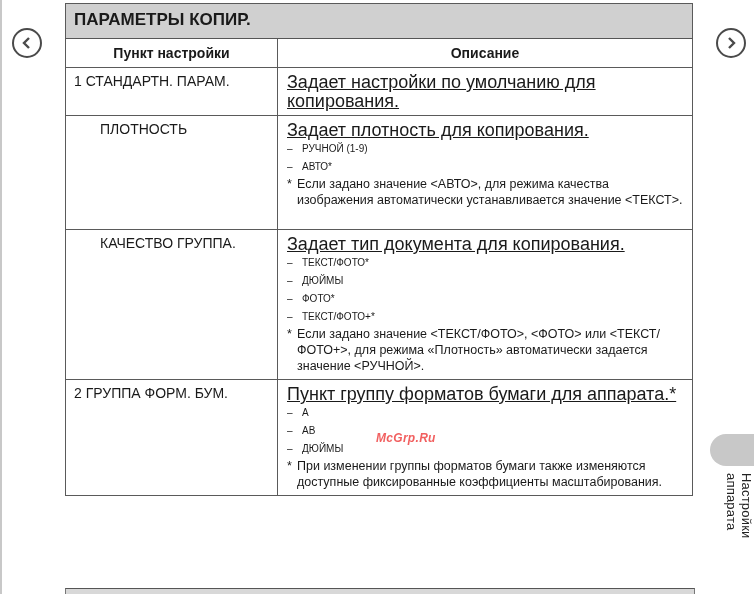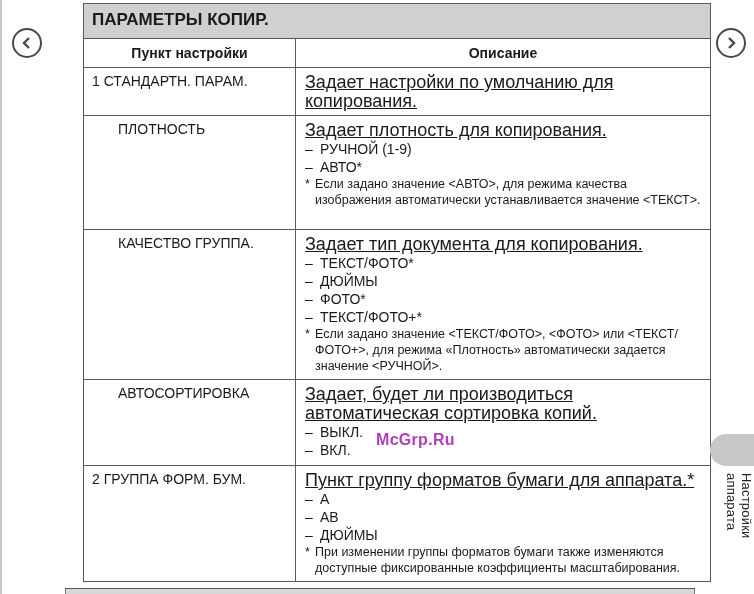--- a/index.html
+++ b/index.html
@@ -11,49 +11,49 @@
   .nav-btn {
     position:absolute; top:28px; width:30px; height:30px; border-radius:50%;
     border:2.5px solid #4a4a4a; box-sizing:border-box; cursor:pointer;
     display:flex; align-items:center; justify-content:center;
   }
   .nav-btn svg { width:14px; height:14px; }
   .nav-prev { left:12px; }
   .nav-next { left:716px; }
 
   .doc-table {
-    position:absolute; left:83px; top:3px; width:628px;
+    position:absolute; left:65px; top:3px; width:628px;
     border-collapse:collapse; table-layout:fixed;
     font-size:14px;
   }
   .doc-table td, .doc-table th {
     border:1px solid #5a5a5a; vertical-align:top; padding:0;
   }
   .title-cell {
     background:#d0d0d0; height:35px; font-weight:bold; font-size:17px;
     padding:6px 8px 0 8px !important; box-sizing:border-box; text-align:left;
     border-bottom:1.5px solid #555 !important;
   }
   .col-head {
     height:28px; font-weight:bold; font-size:14px; text-align:center;
     vertical-align:middle !important;
   }
   .col1 { width:212px; }
   .item-cell { padding:5px 8px 0 8px !important; line-height:17px; }
   .item-cell.sub { padding-left:34px !important; }
   .desc-cell { padding:5px 8px 4px 9px !important; }
   .desc-line { line-height:19px; font-size:18px;text-decoration:underline; }
-  .opt { line-height:18px; font-size:14px; }
+  .opt { line-height:18px; font-size:10px; }
   .opt .dash { display:inline-block; width:15px; }
   .note { font-size:12.5px; line-height:16px; padding-left:10px; text-indent:-10px; }
   .note .star { display:inline-block; width:10px; text-indent:0; }
 
   .watermark {
-    position:absolute; left:376px; top:431px; color:#a21caf; font-size:16px;
-    font-weight:bold; opacity:0.85; letter-spacing:0.3px;
+    position:absolute; left:376px; top:431px; color:#ef4444; font-size:12px;
+    font-style:italic; font-weight:bold; opacity:0.85; letter-spacing:0.3px;
   }
   .side-tab {
     position:absolute; left:710px; top:434px; width:60px; height:32px;
     background:#c8c8c8; border-radius:16px 0 0 16px;
   }
   .side-label {
     position:absolute; left:724px; top:473px; writing-mode:vertical-rl;
     font-size:13px; color:#222; letter-spacing:0.2px;
   }
   .next-table-top {
@@ -114,28 +114,20 @@
     <td class="desc-cell">
       <div class="desc-line">Задает тип документа для копирования.</div>
       <div class="opt"><span class="dash">–</span><span>ТЕКСТ/ФОТО*</span></div>
       <div class="opt"><span class="dash">–</span><span>ДЮЙМЫ</span></div>
       <div class="opt"><span class="dash">–</span><span>ФОТО*</span></div>
       <div class="opt"><span class="dash">–</span><span>ТЕКСТ/ФОТО+*</span></div>
       <div class="note"><span class="star">*</span><span>Если задано значение &lt;ТЕКСТ/ФОТО&gt;, &lt;ФОТО&gt; или &lt;ТЕКСТ/ФОТО+&gt;, для режима «Плотность» автоматически задается значение &lt;РУЧНОЙ&gt;.</span></div>
     </td>
   </tr>
 
-  <tr style="height:86px;">
-    <td class="item-cell sub">АВТОСОРТИРОВКА</td>
-    <td class="desc-cell">
-      <div class="desc-line">Задает, будет ли производиться автоматическая сортировка копий.</div>
-      <div class="opt"><span class="dash">–</span><span>ВЫКЛ.</span></div>
-      <div class="opt"><span class="dash">–</span><span>ВКЛ.</span></div>
-    </td>
-  </tr>
 
   <tr style="height:116px;">
     <td class="item-cell">2  ГРУППА ФОРМ. БУМ.</td>
     <td class="desc-cell">
       <div class="desc-line">Пункт группу форматов бумаги для аппарата.*</div>
       <div class="opt"><span class="dash">–</span><span>А</span></div>
       <div class="opt"><span class="dash">–</span><span>АВ</span></div>
       <div class="opt"><span class="dash">–</span><span>ДЮЙМЫ</span></div>
       <div class="note"><span class="star">*</span><span>При изменении группы форматов бумаги также изменяются доступные фиксированные коэффициенты масштабирования.</span></div>
     </td>

